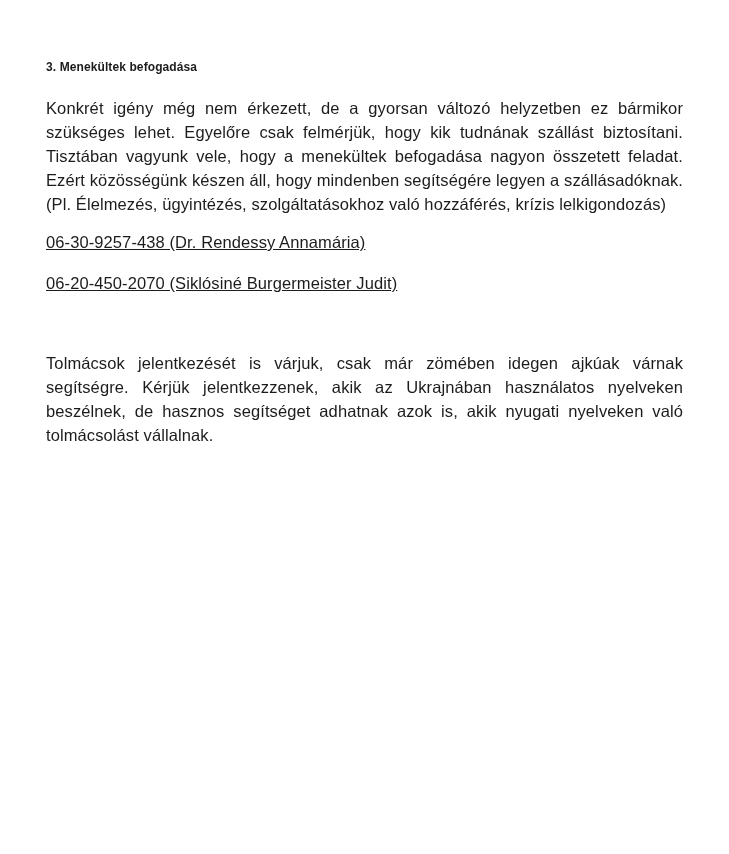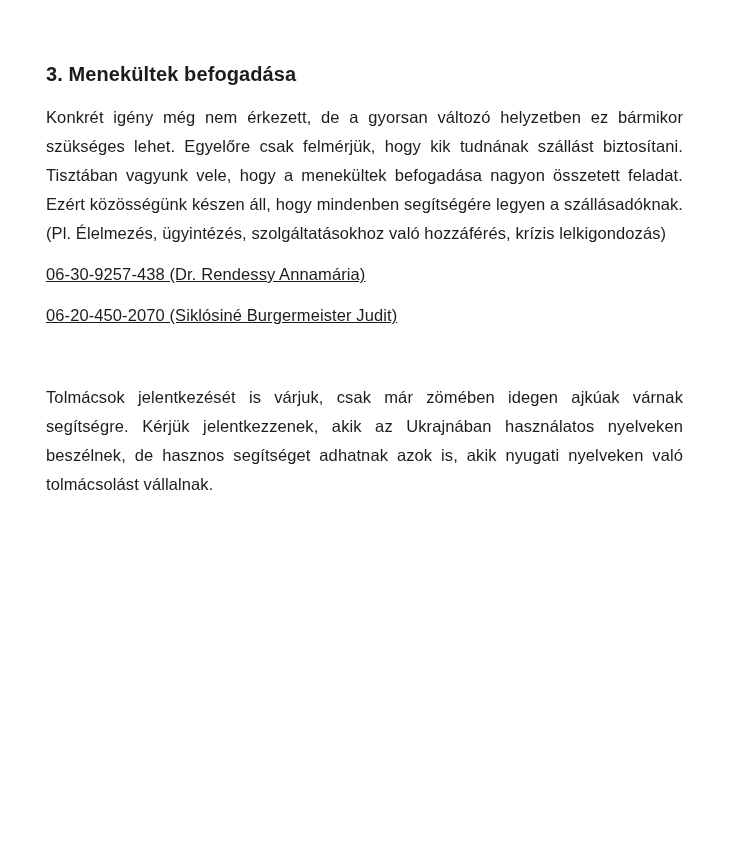--- a/index.html
+++ b/index.html
@@ -12,29 +12,29 @@
     width: 729px;
     height: 854px;
     background: #ffffff;
     box-sizing: border-box;
     padding: 57px 46px 0 46px;
     font-family: "Liberation Sans", sans-serif;
     color: #1c1c1c;
     overflow: hidden;
   }
   .heading {
-    font-size: 20px;
+    font-size: 12px;
     font-weight: bold;
     line-height: 20px;
-    margin: 7px 0 19px 0;
+    margin: 0 0 19px 0;
     letter-spacing: 0.1px;
   }
   .para {
     font-size: 16.5px;
-    line-height: 29px;
+    line-height: 24px;
     text-align: justify;
     margin: 0 0 12px 0;
     letter-spacing: 0.1px;
   }
   .phone-line {
     font-size: 16.5px;
     line-height: 29px;
     text-align: left;
     margin: 0 0 12px 0;
     letter-spacing: 0.1px;

